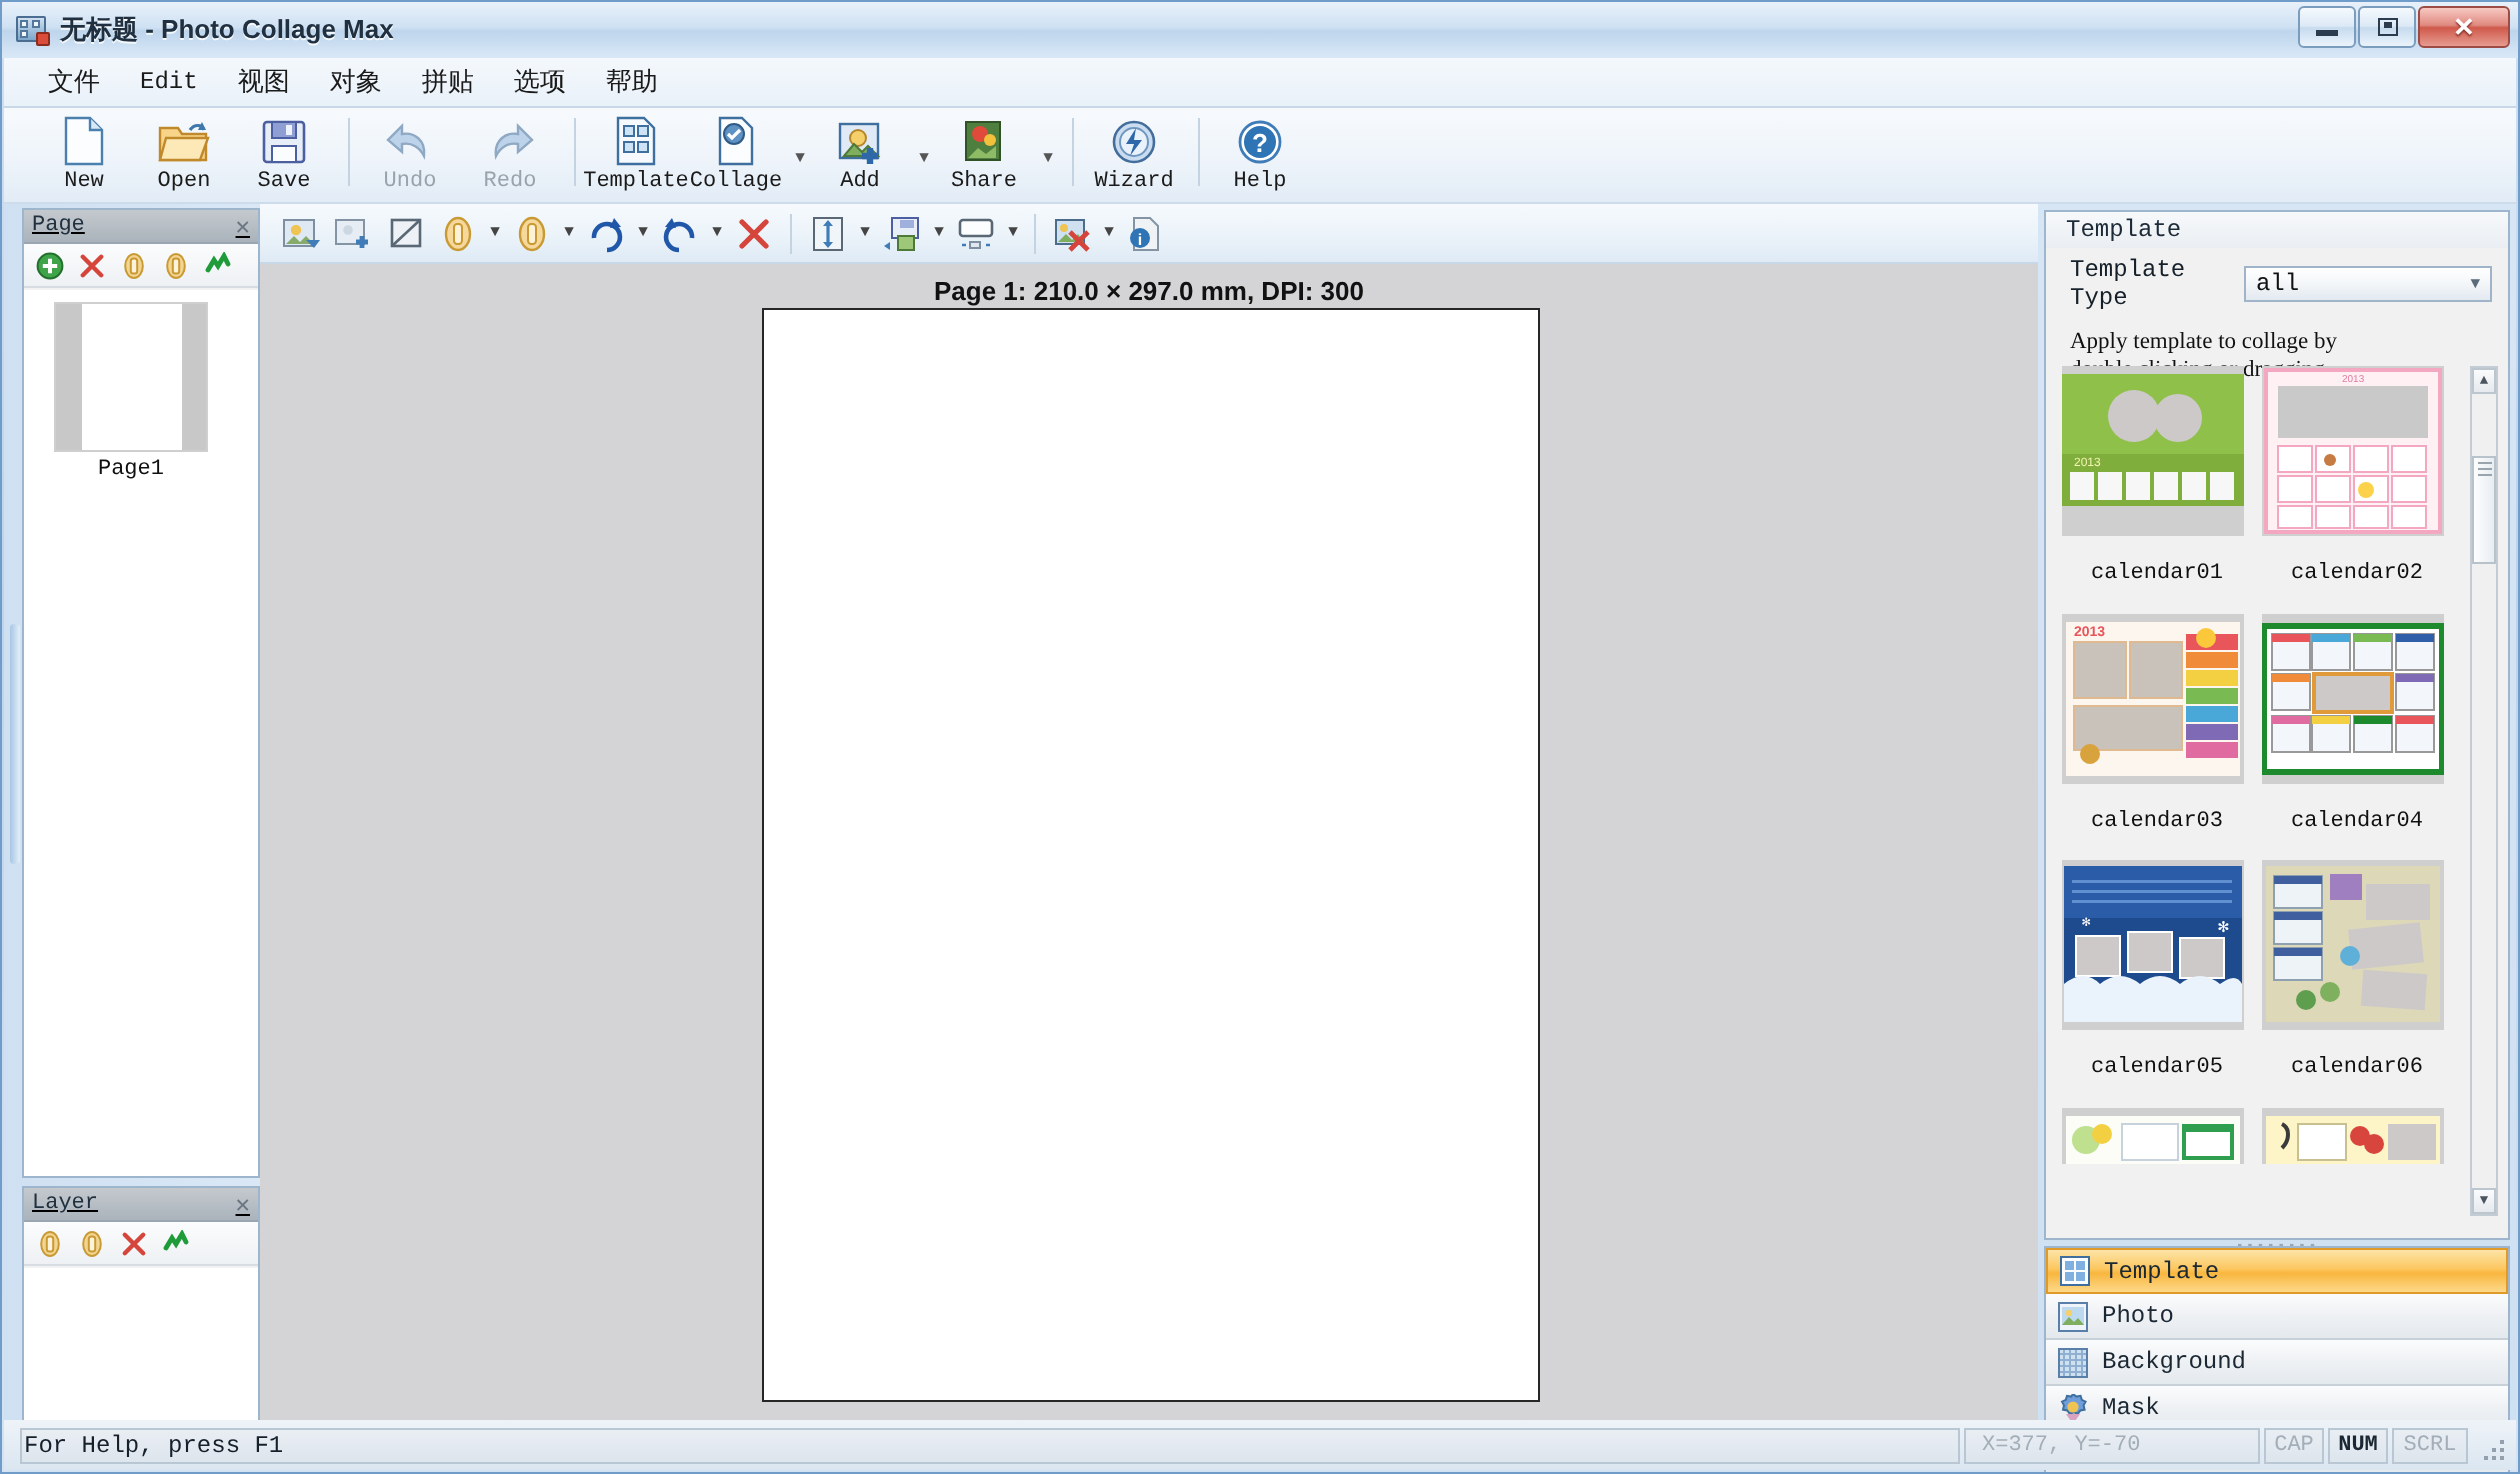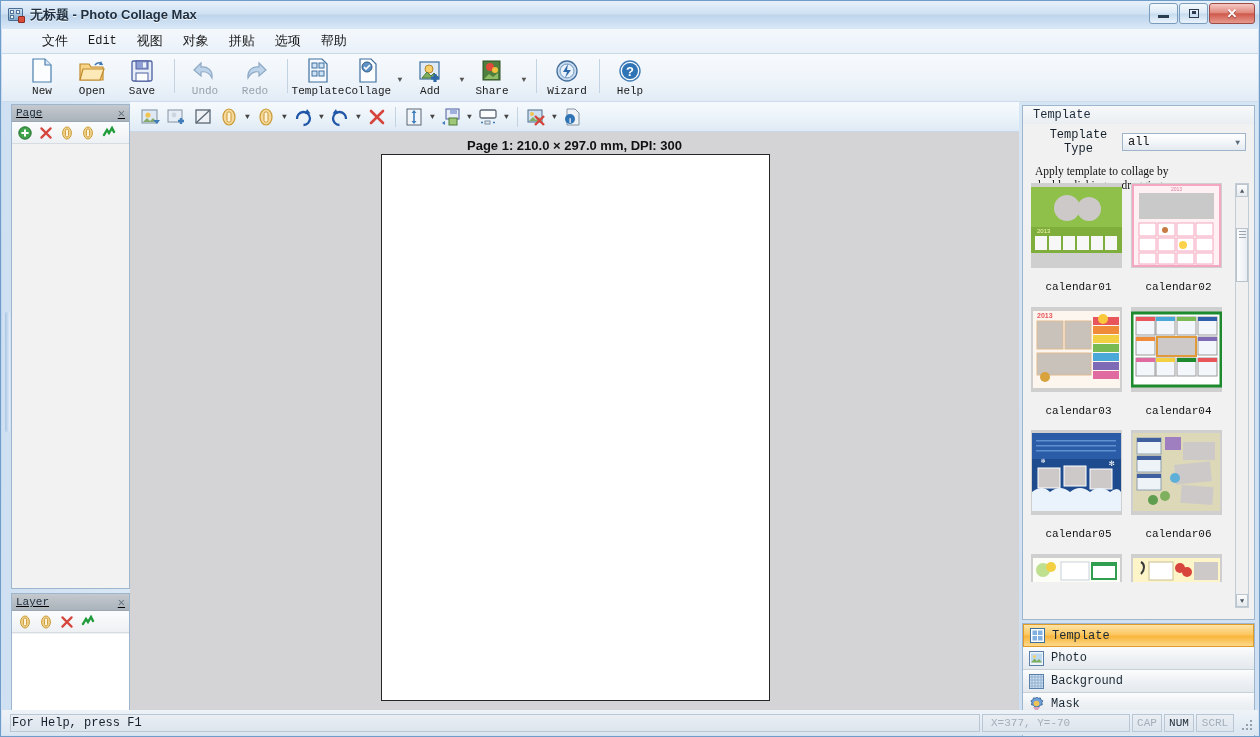--- a/index.html
+++ b/index.html
@@ -59,21 +59,21 @@
   .wbtn.close .glyph { color:#ffffff; font-weight:bold; font-size:13px; text-shadow:0 1px 1px #8b3228; }
   .min-bar { width:11px; height:3px; background:#2a3c4d; margin-top:6px; }
   .max-sq { width:10px; height:9px; border:1.5px solid #2a3c4d; }
   .max-sq i { display:block; width:4px;height:3px;background:#2a3c4d;margin:1px auto 0;}
 
   
   #menubar {
     position:absolute; left:1px; top:28px; width:1256px; height:25px;
     background: linear-gradient(to bottom,#f4f8fc 0%,#e9f1f9 100%);
     border-bottom: 1px solid #c8d8e8;
-    display:flex; align-items:center; padding-left: 30px;
+    display:flex; align-items:center; padding-left: 12px;
   }
   .menu-item {
     padding: 3px 10px; color:#1a1a1a; font-size:13px;
     font-family:"Liberation Sans", sans-serif; white-space:nowrap;
   }
   .menu-item.mono { font-family:"Liberation Mono",monospace; font-size:12px; }
 
   
   #toolbar {
     position:absolute; left:1px; top:53px; width:1256px; height:48px;
@@ -159,21 +159,21 @@
   }
   #rtpanel {
     position:absolute; left:3px; top:3px; width:233px; height:515px;
     background:#f1f1f1; border:1px solid #9eb6cd;
   }
   #rtpanel-title {
     height:18px; display:flex; align-items:center; padding-left:10px;
     font-family:"Liberation Mono",monospace; font-size:12px; color:#1d2b38;
     background:linear-gradient(to bottom,#f7f9fb,#eaeef2);
   }
-  #typerow { display:flex; align-items:center; padding:4px 8px 2px 12px;text-align:center; }
+  #typerow { display:flex; align-items:center; padding:4px 8px 2px 12px; }
   #typerow .lbl { font-family:"Liberation Mono",monospace; font-size:12px; color:#15202b; }
   #typesel {
     margin-left:auto; width:133px; height:18px;
     background:linear-gradient(to bottom,#ffffff 0%, #f3f6f9 50%, #e2e9f0 100%);
     border:1px solid #9fb4c8; display:flex; align-items:center; padding-left:5px;
     font-family:"Liberation Mono",monospace; font-size:12px; color:#111;
   }
   #typesel .arrow { margin-left:auto; margin-right:5px; color:#5a6b7b; font-size:8px; }
   #hinttext {
     padding:6px 8px 4px 12px; font-family:Liberation Serif, serif;
@@ -227,21 +227,21 @@
     font-family:"Liberation Mono",monospace; font-size:12px; color:#15202b;
   }
   .sbox {
     height:18px; border:1px solid #b9c6d3; margin-left:2px;
     background:linear-gradient(to bottom,#e9eef3,#dde5ed);
     display:flex; align-items:center; justify-content:center;
     font-family:"Liberation Mono",monospace; font-size:11px; color:#a3aeb8;
   }
   .sbox.coords { width:148px; justify-content:flex-start; padding-left:8px; }
   .sbox.ind { width:30px; }
-  .sbox.ind.on { color:#1b2833; font-weight:normal; }
+  .sbox.ind.on { color:#1b2833; font-weight:bold; }
   #sizegrip { width:18px; height:18px; margin:0 4px 0 2px; position:relative; }
   #sizegrip i { position:absolute; width:2px;height:2px;background:#93a1ae; }
 </style>
 </head>
 <body>
 
 <div id="app">
 
   <div id="titlebar">
     <div class="tb-icon">
@@ -548,20 +548,26 @@
           <svg width="14" height="14" viewBox="0 0 14 14">
               <ellipse cx="7" cy="7" rx="4.4" ry="6" fill="#f3d592" stroke="#c99a34"></ellipse>
               <rect x="5.4" y="3.2" width="3.2" height="7.6" rx="1.3" fill="#fdf3db" stroke="#c99a34"></rect>
             </svg>
         </div>
         <div class="ptool">
           <svg width="14" height="14" viewBox="0 0 14 14">
               <path d="M2 9l3-5 2 3 3-5 2 4" stroke="#1f9b3a" stroke-width="2.4" fill="none" stroke-linecap="round"></path>
             </svg>
         </div>
+      </div>
+      <div class="panel-body">
+        <div id="pagethumb">
+            <div class="inner"></div>
+          </div>
+        <div id="pagethumb-label">Page1</div>
       </div>
     </div>
 
     <div class="panel" id="layerpanel">
       <div class="panel-title">
         <span>Layer</span>
         <span class="x">✕</span>
       </div>
       <div class="panel-tools">
         <div class="ptool">

